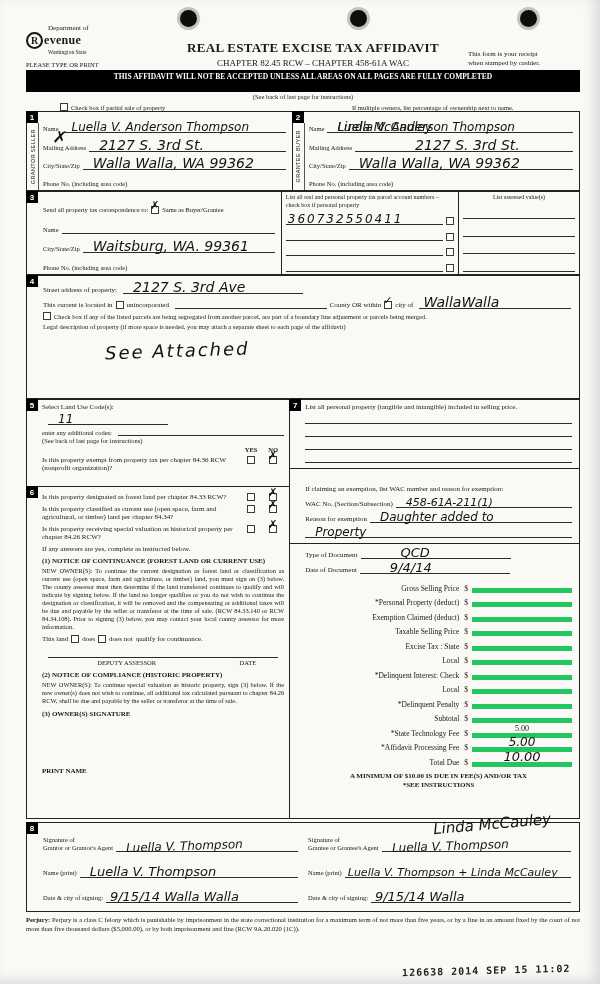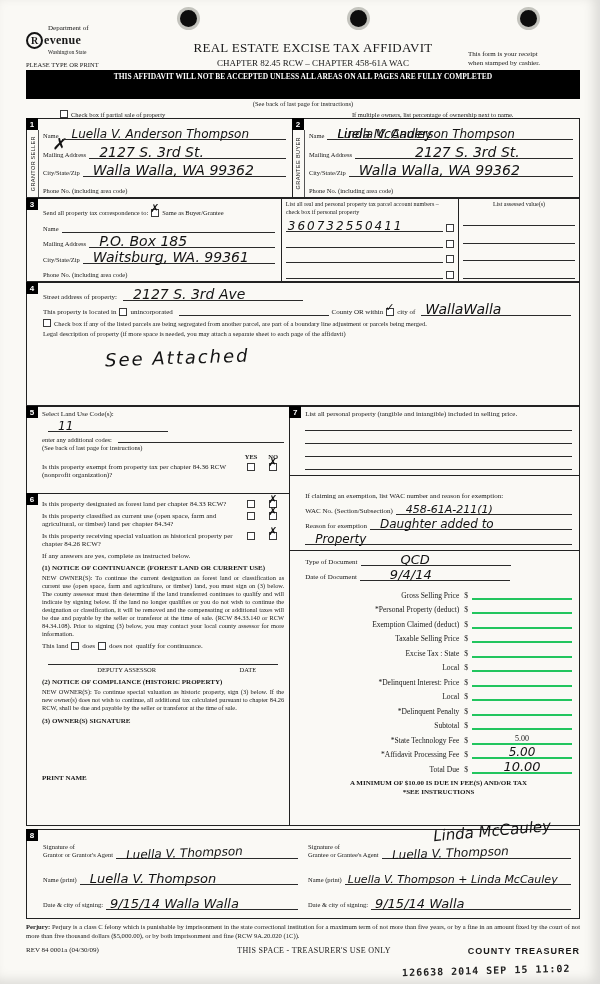--- a/index.html
+++ b/index.html
@@ -9,24 +9,24 @@
   
   .hdr{display:flex;align-items:flex-end;margin-top:18px}
   .logo-block{width:132px;flex:none}
   .dept-of{font-size:7px;margin-left:22px}
   .logo-row{display:flex;align-items:center;gap:1px}
   .logo-circle{width:17px;height:17px;border:2px solid #151515;border-radius:50%;font-weight:bold;font-size:10px;display:flex;align-items:center;justify-content:center;flex:none}
   .logo-name{font-size:12px;font-weight:bold;letter-spacing:.3px}
   .dept-state{font-size:5.5px;margin-left:22px}
   .please{font-size:6.5px;margin-top:6px}
   .title-block{flex:1;text-align:center;padding-top:6px}
-  .title{font-size:13px;font-weight:normal;letter-spacing:.3px}
+  .title{font-size:13px;font-weight:bold;letter-spacing:.3px}
   .chapter{font-size:9px;margin-top:2px}
   .receipt-block{width:112px;flex:none;font-size:7px;padding-top:8px;line-height:1.3}
-  .banner{background:#000;color:#fff;text-align:center;font-size:7.5px;font-weight:bold;padding:2px 0 18px;margin-top:2px}
+  .banner{background:#000;color:#fff;text-align:center;font-size:7.5px;font-weight:bold;padding:2px 0 11px;margin-top:2px}
   .banner-note{text-align:center;font-size:6.5px;margin-top:1px}
   .notes-row{display:flex;font-size:6.5px;margin-top:3px;align-items:flex-end}
   .notes-left{width:48%;display:flex;align-items:center;gap:3px;padding-left:34px}
   .notes-right{width:52%;text-align:left;padding-left:60px}
   
   .row{display:flex}
   .box{border:1px solid #222;position:relative}
   .badge{position:absolute;top:-1px;left:-1px;width:12px;height:12px;background:#000;color:#fff;font-size:8px;font-weight:bold;display:flex;align-items:center;justify-content:center;font-family:"Liberation Sans",sans-serif;z-index:3}
   .cb{display:inline-block;width:8px;height:8px;border:1px solid #3a3a3a;position:relative;vertical-align:-1px;background:#fff;flex:none}
   .cb .mark{position:absolute;left:-2px;top:-7px;font-size:11px;font-family:"DejaVu Sans",sans-serif;font-style:italic;color:#101010;line-height:1}
@@ -81,21 +81,21 @@
   .siglabels .d2{width:30%;text-align:center}
   .spacer{flex:1}
   .blank4{display:flex;flex-direction:column}
   .blank4 .fline{margin:10px 0 0;flex:none;height:3px}
   .sep{border-top:1px solid #222;margin:5px -7px 0 -15px}
   .wrow{display:flex;align-items:flex-end;font-size:7px;margin-top:4px}
   .wrow .fline{height:11px}
   .mrow{display:flex;align-items:flex-end;justify-content:flex-end;font-size:7.5px;height:14.5px}
   .mlabel{text-align:right;white-space:nowrap}
   .mcur{margin:0 4px 0 5px}
-  .mline{width:100px;border-bottom:2px solid #22c55e;position:relative;height:11px;flex:none}
+  .mline{width:100px;border-bottom:5px solid #22c55e;position:relative;height:11px;flex:none}
   .mline .mv{position:absolute;left:0;right:0;bottom:0;text-align:center;font-size:8px}
   .mline .mv.hw{font-size:12px;bottom:-2px}
   .minnote{font-size:7px;font-weight:bold;text-align:center;margin-top:5px;line-height:1.35}
   
   .s8{margin-top:3px;height:90px;padding:2px 6px 2px 16px}
   .certify{font-size:8px;font-weight:bold;text-align:center}
   .lindasig{position:absolute;right:28px;top:-8px;font-size:15px;transform:rotate(-5deg);z-index:3}
   .sigcols{display:flex;margin-top:2px}
   .sigcol{width:50%;padding-right:10px;display:flex;flex-direction:column;height:76px}
   .slbl{font-size:6.5px;line-height:1.2;white-space:nowrap;padding-bottom:1px}
@@ -224,26 +224,20 @@
           <span class="cb" style="margin:0 3px">
               <span class="mark">✗</span>
             </span>
           <span class="flabel">Same as Buyer/Grantee</span>
         </div>
         <div class="frow">
           <span class="flabel">Name</span>
           <span class="fline"></span>
         </div>
         <div class="frow">
-          <span class="flabel">Mailing Address</span>
-          <span class="fline">
-              <span class="hw big">P.O. Box 185</span>
-            </span>
-        </div>
-        <div class="frow">
           <span class="flabel">City/State/Zip</span>
           <span class="fline">
               <span class="hw big">Waitsburg, WA. 99361</span>
             </span>
         </div>
         <div class="frow">
           <span class="flabel">Phone No. (including area code)</span>
           <span class="fline nol"></span>
         </div>
       </div>
@@ -289,21 +283,21 @@
   <div class="box s4">
     <div class="badge">4</div>
     <div class="inrow">
       <span>Street address of property:</span>
       <span class="fline" style="flex:0 0 180px">
           <span class="hw big">2127 S. 3rd Ave</span>
         </span>
       <span style="flex:1"></span>
     </div>
     <div class="inrow">
-      <span>This property is located in</span>
+      <span>This current is located in</span>
       <span class="cb"></span>
       <span>unincorporated</span>
       <span class="fline seg"></span>
       <span>County OR within</span>
       <span class="cb">
           <span class="mark">✓</span>
         </span>
       <span>city of</span>
       <span class="fline seg2">
           <span class="hw big" style="left:4px">WallaWalla</span>
@@ -468,21 +462,21 @@
             </span>
           </div>
         <div class="mrow">
             <span class="mlabel">Local</span>
             <span class="mcur">$</span>
             <span class="mline">
               <span class="mv"></span>
             </span>
           </div>
         <div class="mrow">
-            <span class="mlabel">*Delinquent Interest: Price</span>
+            <span class="mlabel">*Delinquent Interest: Check</span>
             <span class="mcur">$</span>
             <span class="mline">
               <span class="mv"></span>
             </span>
           </div>
         <div class="mrow">
             <span class="mlabel">Local</span>
             <span class="mcur">$</span>
             <span class="mline">
               <span class="mv"></span>
@@ -581,21 +575,16 @@
             </span>
         </div>
       </div>
     </div>
   </div>
 
   <div class="perjury">
     <b>Perjury:</b><span> Perjury is a class C felony which is punishable by imprisonment in the state correctional institution for a maximum term of not more than five years, or by a fine in an amount fixed by the court of not more than five thousand dollars ($5,000.00), or by both imprisonment and fine (RCW 9A.20.020 (1C)).</span>
   </div>
 
-  <div class="footer">
-    <div class="rev">REV 84 0001a (04/30/09)</div>
-    <div class="tspace">THIS SPACE - TREASURER'S USE ONLY</div>
-    <div class="ctreas">COUNTY TREASURER</div>
-  </div>
 
   <div class="stamp">126638 2014 SEP 15 11:02</div>
 
 </div>
 
 </body></html>

